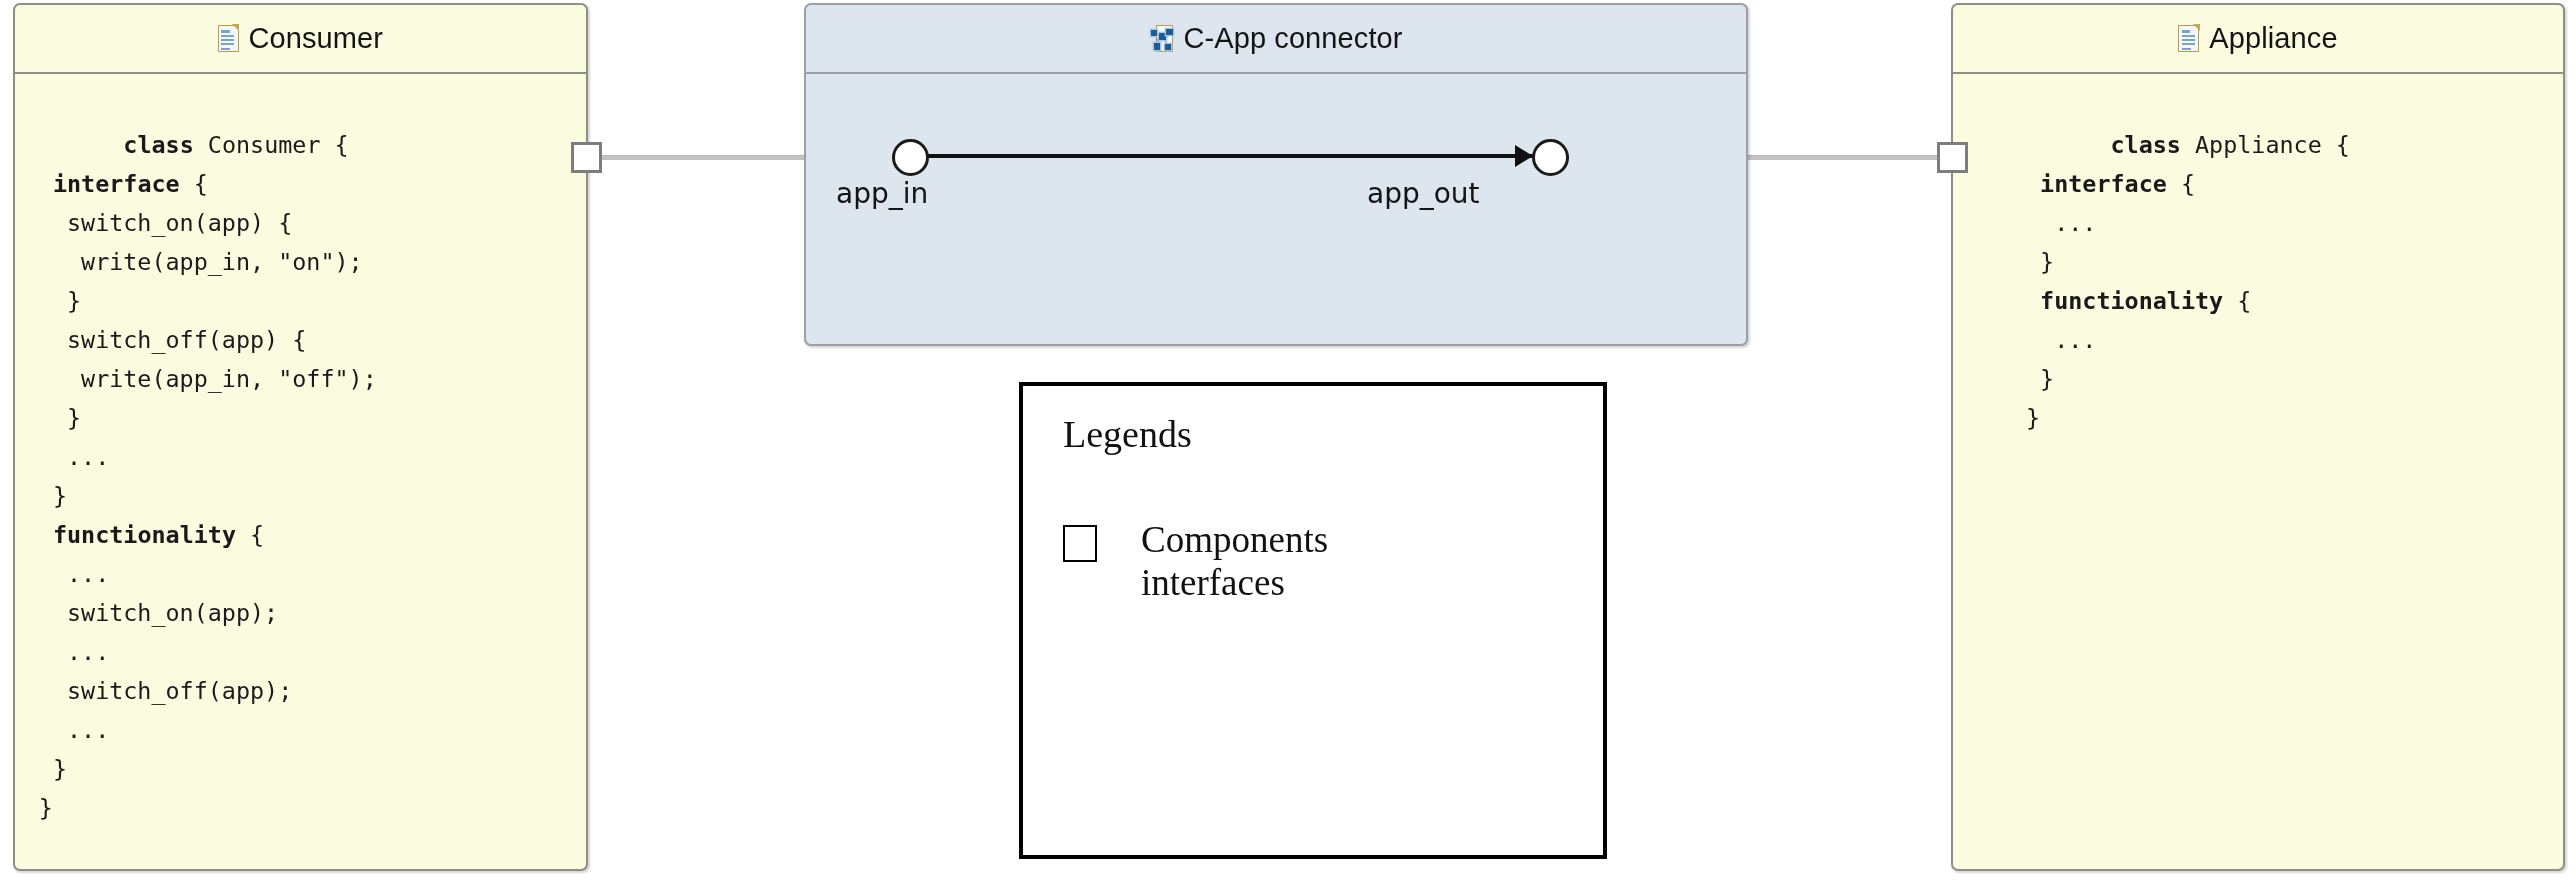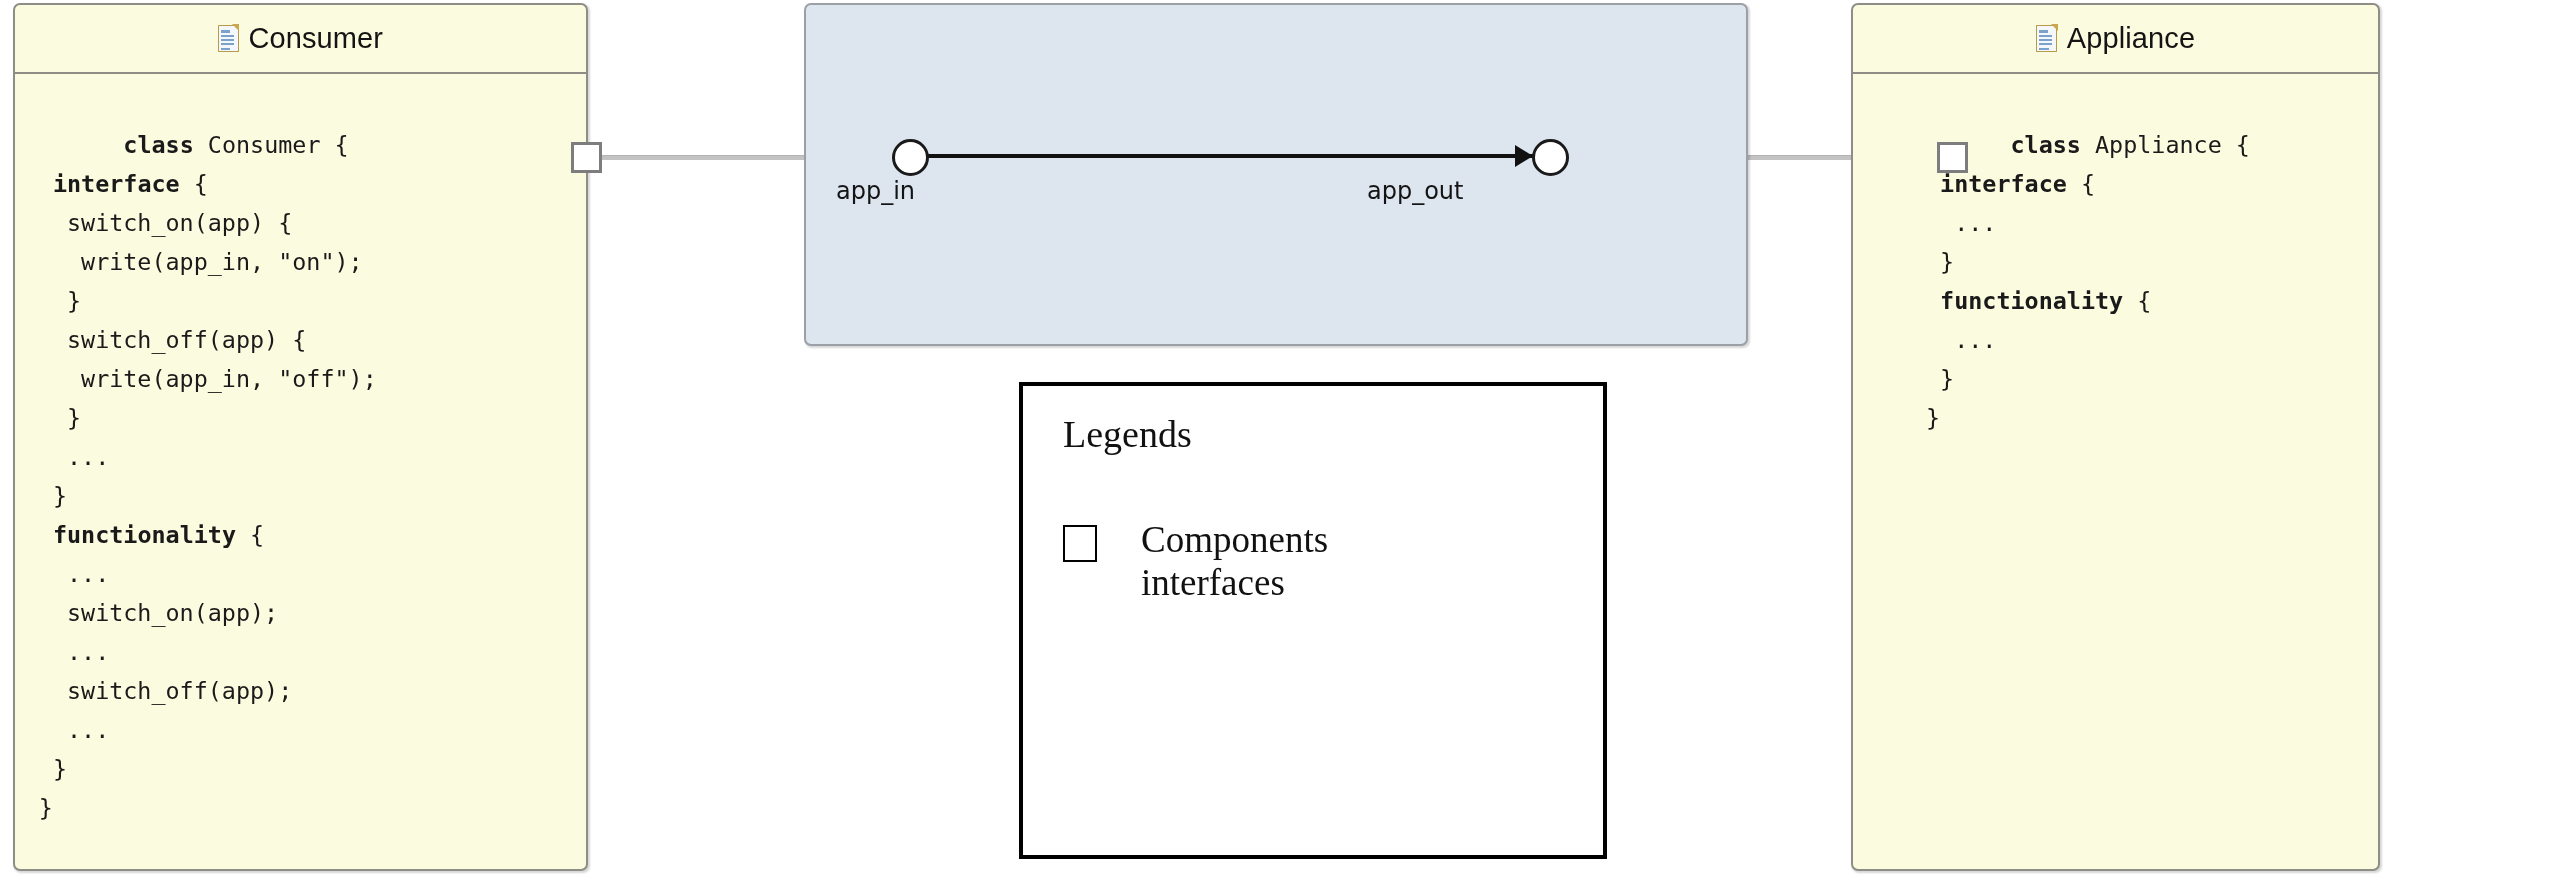--- a/index.html
+++ b/index.html
@@ -169,21 +169,21 @@
     position:absolute;
     width:0;height:0;
     border-top:11.4px solid transparent;
     border-bottom:11.4px solid transparent;
     border-left:18.4px solid #111111;
   }
 
   .port-label{
     position:absolute;
     font-family:"DejaVu Sans","Liberation Sans",sans-serif;
-    font-size:24px;
+    font-size:28px;
     color:#141414;
     white-space:nowrap;
   }
 
   
   .legends{
     position:absolute;
     box-sizing:border-box;
     background:#ffffff;
     border:4.3px solid #000000;
@@ -260,35 +260,50 @@
   switch_on(app);
   ...
   switch_off(app);
   ...
  }
 }</span>
     </div>
   </div>
 
   <div class="panel conn" style="left:804px; top:2.8px; width:944px; height:343px;">
+    <div class="panel-header">
+      <span class="conn-icon">
+        <span class="sheet"></span>
+        <span class="ed" style="left:5.7px;  top:9.2px; width:10px; transform:rotate(22deg);"></span>
+        <span class="ed" style="left:14px; top:12.8px; width:8.5px; transform:rotate(-28deg);"></span>
+        <span class="ed" style="left:7.8px; top:12.8px; width:10px; transform:rotate(62deg);"></span>
+        <span class="ed" style="left:13.5px; top:12.8px; width:10px; transform:rotate(48deg);"></span>
+        <span class="nd n1"></span>
+          <span class="nd n2"></span>
+        <span class="nd n3"></span>
+          <span class="nd n4"></span>
+        <span class="nd n5"></span>
+      </span>
+      <span class="panel-title">C-App connector</span>
+    </div>
 
     <div class="conn-body">
 
       <div class="chan-line" style="left:106px; top:82px; width:624px;"></div>
       <div class="chan-head" style="left:709px; top:73px;"></div>
     </div>
   </div>
 
   <div class="node" style="left:892px; top:139px;"></div>
   <div class="node" style="left:1532px; top:139px;"></div>
 
   <div class="port-label" style="left:836px; top:177px;">app_in</div>
   <div class="port-label" style="left:1367px; top:177px;">app_out</div>
 
-  <div class="panel comp" style="left:1851px; top:2.8px; width:529px; height:868px;">
+  <div class="panel comp" style="left:1951px; top:2.8px; width:614px; height:868px;">
     <div class="panel-header">
       <span class="doc-icon">
         <span class="sheet"></span>
         <span class="ln l1"></span>
           <span class="ln l2"></span>
         <span class="ln l3"></span>
           <span class="ln l4"></span>
         <span class="ln l5"></span>
         <span class="fold"></span>
       </span>

